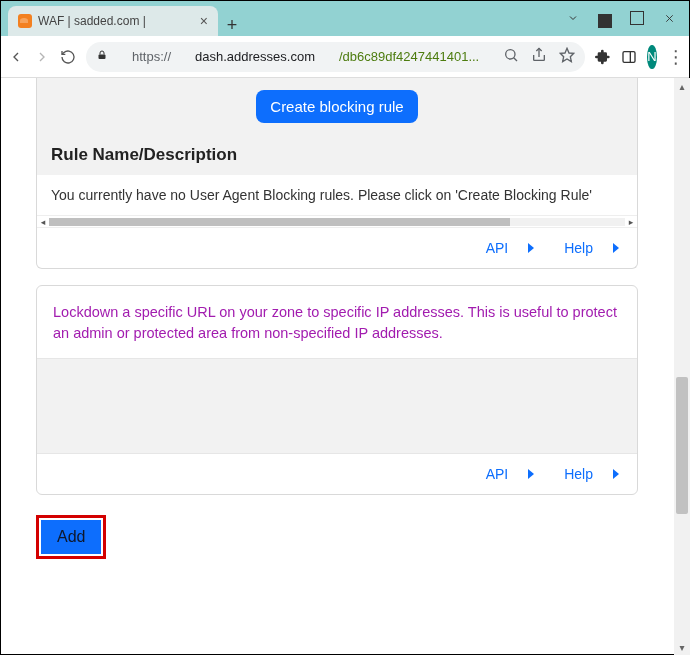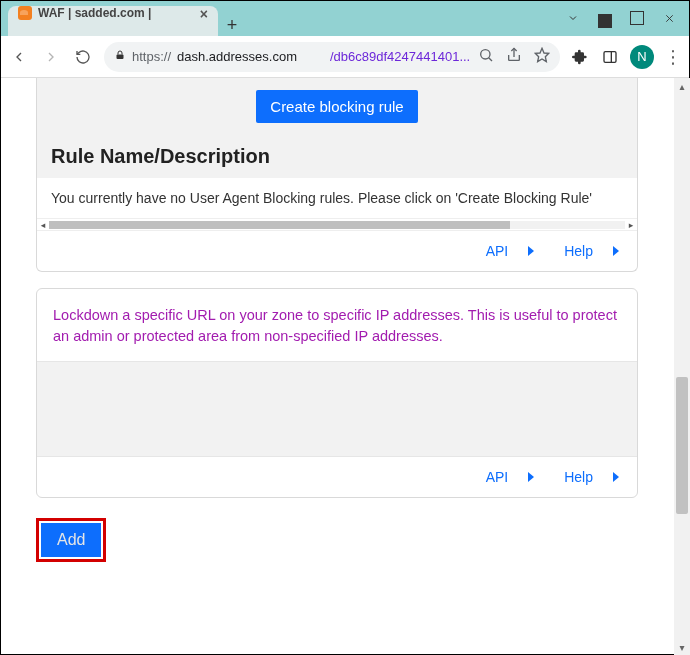--- a/index.html
+++ b/index.html
@@ -1,42 +1,42 @@
 <!DOCTYPE html>
 <html><head>
   <meta charset="utf-8">
   <style>
     * { box-sizing: border-box; margin: 0; padding: 0; }
     html, body { width: 690px; height: 655px; font-family: -apple-system, BlinkMacSystemFont, "Segoe UI", Arial, sans-serif; background: #fff; overflow: hidden; }
     
     
     .title-bar { height: 36px; background: #92d2d2; display: flex; align-items: stretch; }
     .tab-strip { flex: 1; display: flex; align-items: flex-end; padding-left: 8px; padding-top: 4px; }
-    .browser-tab { background: #dde9e9; height: 30px; display: flex; align-items: flex-start; padding: 0 10px; border-radius: 8px 8px 0 0; min-width: 210px; gap: 6px; font-size: 12px; color: #444; font-weight: bold; }
+    .browser-tab { background: #dde9e9; height: 30px; display: flex; align-items: center; padding: 0 10px; border-radius: 8px 8px 0 0; min-width: 210px; gap: 6px; font-size: 12px; color: #444; }
     .favicon { width: 14px; height: 14px; background: #f38020; border-radius: 3px; position: relative; }
     .favicon::after { content: ""; position: absolute; left: 2px; top: 4px; width: 8px; height: 5px; background: #f7a35c; border-radius: 50% 50% 0 0; }
     .tab-close { margin-left: auto; color: #555; font-size: 14px; }
     .new-tab { width: 28px; display: flex; align-items: center; justify-content: center; color: #333; font-size: 18px; }
     .win-controls { display: flex; align-items: center; gap: 18px; padding: 0 14px; color: #333; }
     .win-controls span { display: flex; align-items: center; justify-content: center; width: 14px; height: 14px; }
     .win-min { width: 10px; height: 1px; background: #333; margin-top: 6px; }
     .win-max { width: 10px; height: 10px; border: 1px solid #333; }
     .win-close svg { width: 11px; height: 11px; }
     .chevron-down svg { width: 12px; height: 12px; }
     
     
     .toolbar { height: 42px; background: #fff; display: flex; align-items: center; padding: 0 8px; gap: 10px; border-bottom: 1px solid #ddd; }
     .nav-btn { width: 22px; height: 22px; display: flex; align-items: center; justify-content: center; color: #555; }
     .nav-btn.disabled { color: #b5b5b5; }
     .nav-btn svg { width: 16px; height: 16px; }
-    .address-bar { flex: 1; height: 30px; background: #f1f3f4; border-radius: 15px; display: flex; align-items: center; padding: 0 10px; gap: 6px; font-size: 13px; color: #333; }
+    .address-bar { flex: 1; height: 30px; background: #f1f3f4; border-radius: 15px; display: flex; align-items: center; padding: 0 10px; gap: 24px; font-size: 13px; color: #333; }
     .lock svg { width: 12px; height: 12px; }
     .url-prefix { color: #5f6368; }
     .url-host { color: #202124; }
-    .url-rest { color: #6d28d9; overflow: hidden; white-space: nowrap; text-overflow: ellipsis; margin-left: 27px; }
+    .url-rest { color: #4d7c0f; overflow: hidden; white-space: nowrap; text-overflow: ellipsis; }
     .addr-actions { display: flex; align-items: center; gap: 12px; margin-left: auto; color: #5f6368; }
     .addr-actions svg { width: 16px; height: 16px; }
     .toolbar-icon { width: 20px; display: flex; align-items: center; justify-content: center; color: #333; }
     .toolbar-icon svg { width: 16px; height: 16px; }
     .avatar { width: 24px; height: 24px; border-radius: 50%; background: #00897b; color: #fff; display: flex; align-items: center; justify-content: center; font-size: 13px; }
     .dots { color: #555; font-size: 18px; }
     
     
     .viewport { position: relative; height: calc(655px - 36px - 42px); overflow: hidden; }
     .content-scroll { position: absolute; inset: 0; right: 16px; overflow: hidden; border-right: 0; }
@@ -44,44 +44,44 @@
     .vscroll-btn { height: 16px; display: flex; align-items: center; justify-content: center; color: #666; font-size: 10px; }
     .vscroll-track { position: absolute; top: 16px; bottom: 16px; left: 0; right: 0; }
     .vscroll-thumb { position: absolute; left: 2px; right: 2px; top: 52%; height: 25%; background: #c1c1c1; border-radius: 2px; }
     
     .page { padding: 0 0 20px 0; }
     .panel-wrap { margin: 0 36px; }
     
     .card { border: 1px solid #d9d9d9; border-radius: 6px; background: #fff; margin-top: 16px; overflow: hidden; }
     
     .ua-top { background: #f2f2f2; padding: 12px 0 8px 0; text-align: center; }
-    .btn-primary { display: inline-block; background: #0d6efd; color: #fff; border: none; border-radius: 2px; padding: 8px 14px; font-size: 15px; cursor: pointer; }
-    
-    .cols { background: #f2f2f2; display: flex; padding: 14px 14px 10px 14px; font-weight: 600; color: #222; font-size: 20px; }
+    .btn-primary { display: inline-block; background: #0d6efd; color: #fff; border: none; border-radius: 8px; padding: 8px 14px; font-size: 15px; cursor: pointer; }
+    
+    .cols { background: #f2f2f2; display: flex; padding: 14px 14px 10px 14px; font-weight: 600; color: #222; font-size: 17px; }
     .col-name { flex: 0 0 64%; }
     .col-action { flex: 1; }
     .empty-row { padding: 12px 14px; font-size: 14px; color: #333; white-space: nowrap; overflow: hidden; }
     .hscroll { position: relative; height: 12px; background: #fff; display: flex; align-items: center; border-top: 1px solid #eee; }
     .hscroll-left, .hscroll-right { width: 12px; text-align: center; font-size: 9px; color: #555; }
     .hscroll-track { flex: 1; height: 8px; background: #f1f1f1; position: relative; }
     .hscroll-thumb { position: absolute; left: 0; width: 80%; top: 0; bottom: 0; background: #bfbfbf; }
     
     .card-footer { display: flex; justify-content: flex-end; gap: 30px; padding: 12px 18px; font-size: 14px; border-top: 1px solid #eee; }
     .link { color: #0d6efd; display: flex; align-items: center; gap: 20px; cursor: pointer; }
     .caret-right { width: 0; height: 0; border-top: 5px solid transparent; border-bottom: 5px solid transparent; border-left: 6px solid #0d6efd; }
     
     .zone-head { padding: 16px 16px 14px 16px; }
     .zone-title { font-size: 18px; font-weight: 700; margin-bottom: 8px; color: #222; }
     .zone-desc { font-size: 14.5px; color: #a21caf; line-height: 1.45; }
     .zone-mid { background: #f2f2f2; height: 96px; border-top: 1px solid #e6e6e6; border-bottom: 1px solid #e6e6e6; }
     .footer2 { display: flex; justify-content: flex-end; gap: 30px; padding: 12px 18px; font-size: 14px; }
     
     .add-wrap { margin: 20px 36px 0 36px; }
     .add-highlight { display: inline-block; border: 3px solid #d30000; padding: 2px; }
-    .add-btn { display: block; background: #0d6efd; color: #e5e5e5; border: none; padding: 8px 16px; font-size: 16px; cursor: pointer; }
+    .add-btn { display: block; background: #0d6efd; color: #0f172a; border: none; padding: 8px 16px; font-size: 16px; cursor: pointer; }
     
     .outer-border { position: absolute; inset: 0; border: 1px solid #000; pointer-events: none; }
   </style>
 </head>
 <body>
 
 <div class="outer-border"></div>
 
 <div class="title-bar">
   <div class="tab-strip">

